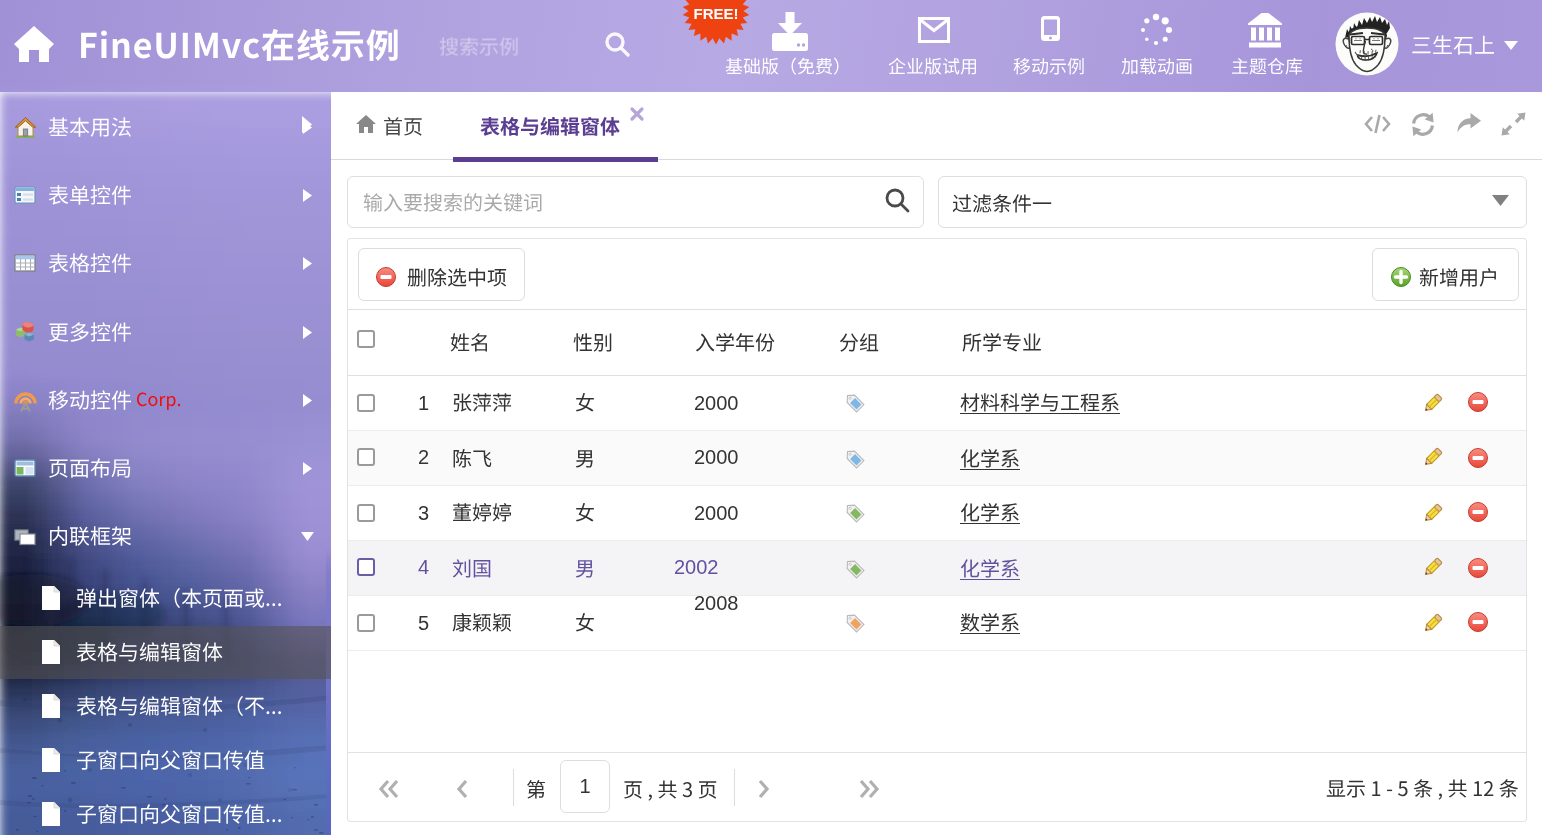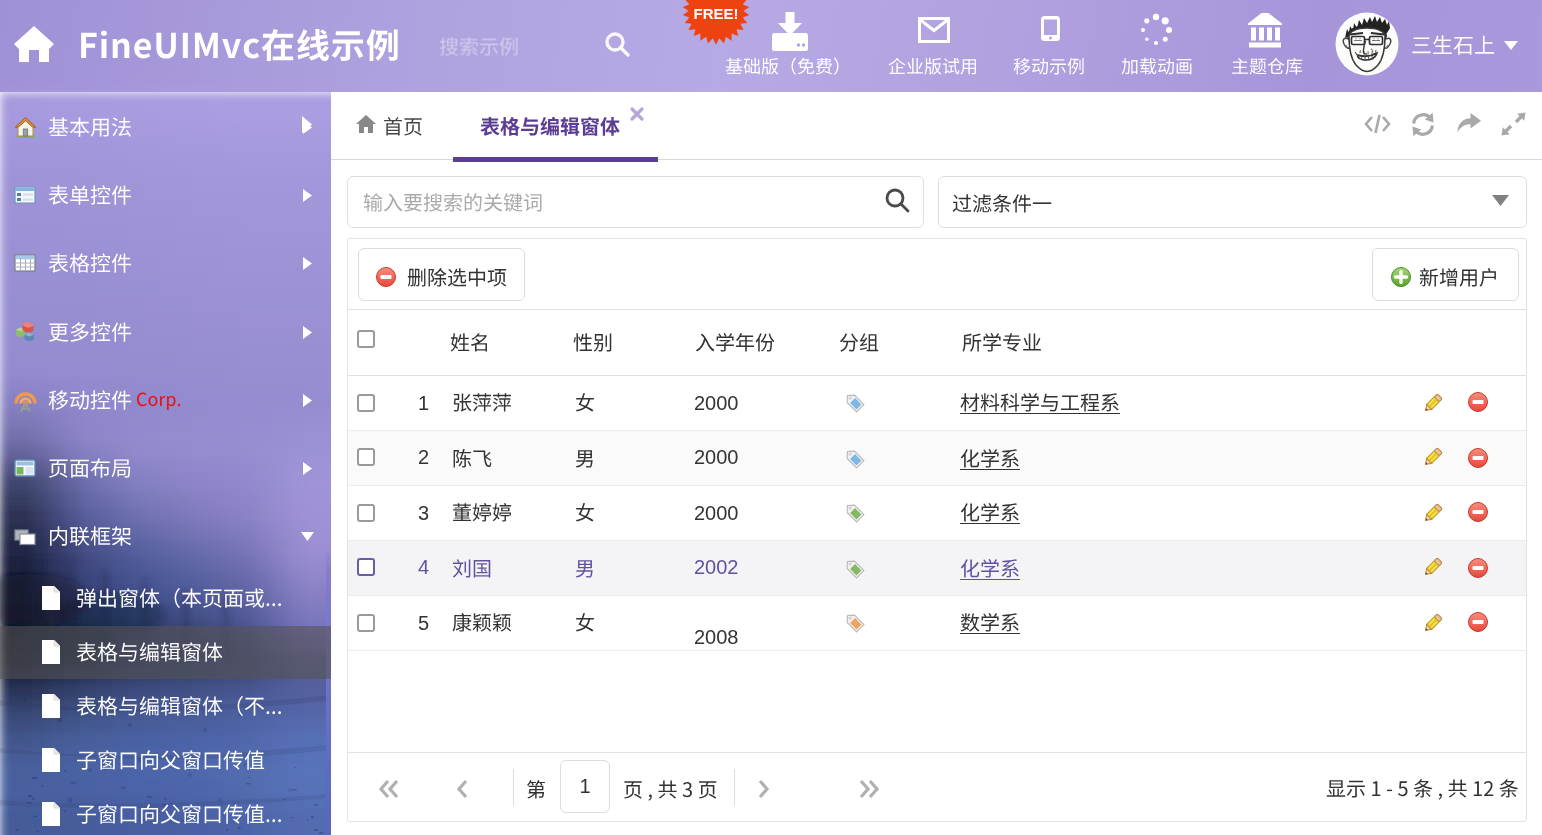--- a/index.html
+++ b/index.html
@@ -1999,21 +1999,21 @@
     <g transform="translate(0,20) scale(0.02,-0.02)" fill="#62519e">
       <use href="#r5218" x="0"></use>
       <use href="#r56fd" x="1000"></use>
     </g>
   </svg>
 <svg class="t" style="left:575px;top:556px">
     <g transform="translate(0,20) scale(0.02,-0.02)" fill="#62519e">
       <use href="#r7537" x="0"></use>
     </g>
   </svg>
-<div class="a" style="left:694px;top:554px;width:60px;height:26px;font-size:20px;color:#62519e;line-height:26px">2002</div>
+<div class="a" style="left:674px;top:554px;width:60px;height:26px;font-size:20px;color:#62519e;line-height:26px">2002</div>
 <svg class="i" style="left:844px;top:558px" width="20" height="20" viewBox="0 0 20 20">
 <g transform="rotate(-45 10 10)">
 <path d="M10 0.8 L15.2 5.5 L15.2 18.8 L4.8 18.8 L4.8 5.5 Z" fill="#f2f2f2" stroke="#b9b9b9" stroke-width="1.1"></path>
 <circle cx="10" cy="4.6" r="1.2" fill="#fdfdfd" stroke="#a8a8a8" stroke-width=".6"></circle>
 <rect x="6.5" y="8" width="7" height="9" fill="#85b863"></rect>
 </g>
   </svg>
 <svg class="t" style="left:960px;top:556px">
     <g transform="translate(0,20) scale(0.02,-0.02)" fill="#62519e">
       <use href="#r5316" x="0"></use>
@@ -2043,21 +2043,21 @@
       <use href="#r5eb7" x="0"></use>
       <use href="#r9896" x="1000"></use>
       <use href="#r9896" x="2000"></use>
     </g>
   </svg>
 <svg class="t" style="left:575px;top:610px">
     <g transform="translate(0,20) scale(0.02,-0.02)" fill="#333333">
       <use href="#r5973" x="0"></use>
     </g>
   </svg>
-<div class="a" style="left:694px;top:624px;width:60px;height:26px;font-size:20px;color:#333333;line-height:26px">2008</div>
+<div class="a" style="left:694px;top:590px;width:60px;height:26px;font-size:20px;color:#333333;line-height:26px">2008</div>
 <svg class="i" style="left:844px;top:612px" width="20" height="20" viewBox="0 0 20 20">
 <g transform="rotate(-45 10 10)">
 <path d="M10 0.8 L15.2 5.5 L15.2 18.8 L4.8 18.8 L4.8 5.5 Z" fill="#f2f2f2" stroke="#b9b9b9" stroke-width="1.1"></path>
 <circle cx="10" cy="4.6" r="1.2" fill="#fdfdfd" stroke="#a8a8a8" stroke-width=".6"></circle>
 <rect x="6.5" y="8" width="7" height="9" fill="#f0a35e"></rect>
 </g>
   </svg>
 <svg class="t" style="left:960px;top:610px">
     <g transform="translate(0,20) scale(0.02,-0.02)" fill="#333333">
       <use href="#r6570" x="0"></use>

